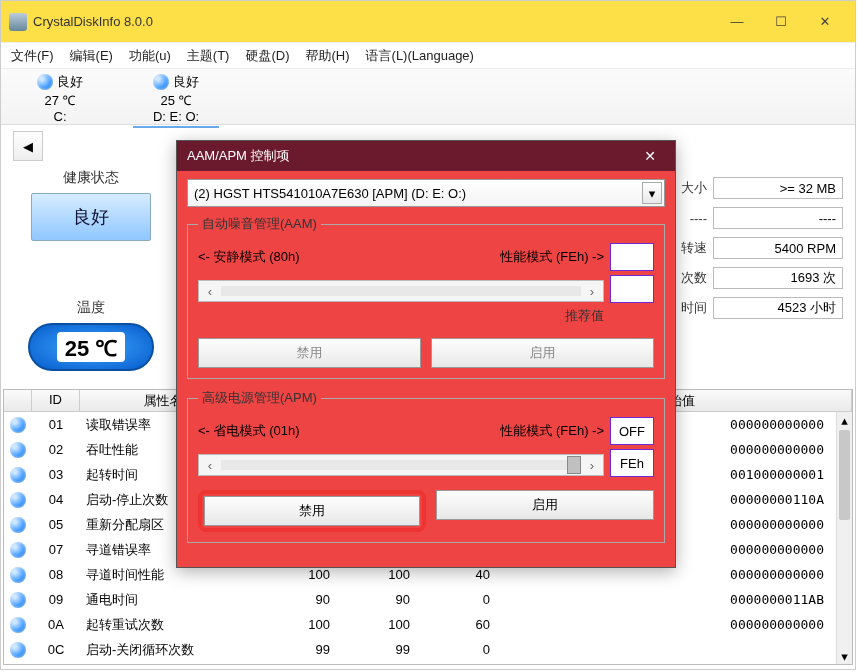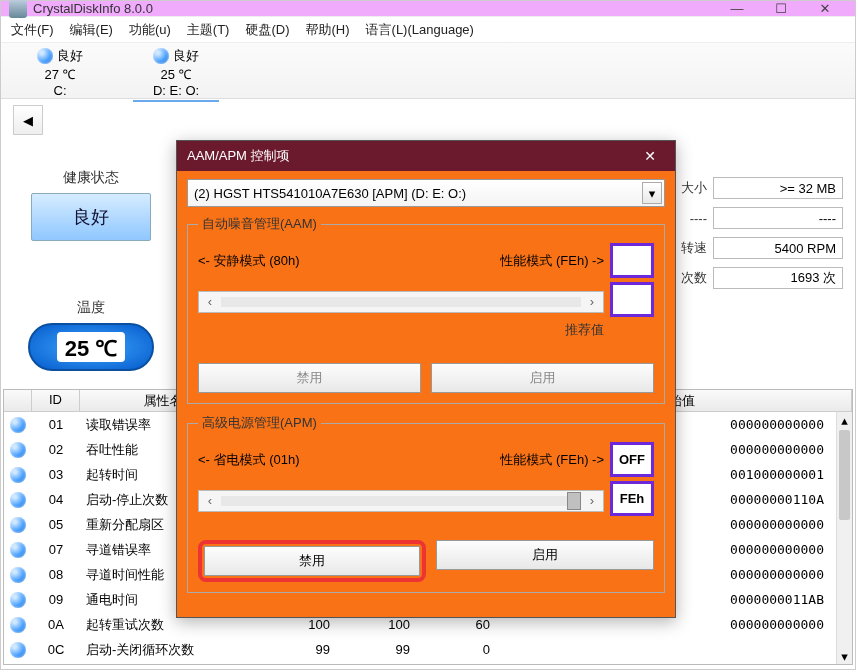--- a/index.html
+++ b/index.html
@@ -1,19 +1,19 @@
 <!DOCTYPE html>
 <html><head>
 <meta charset="utf-8">
 <style>
   * { box-sizing: border-box; font-family: "Segoe UI", "Microsoft YaHei", sans-serif; font-size: 13px; }
   body { margin:0; padding:0; width:858px; height:672px; background:#fff; position:relative; overflow:hidden; }
   
   .window { border:1px solid #ccc; width:856px; height:670px; position:relative; background:#fff; }
-  .titlebar { height:16px; display:flex; align-items:center; padding:0 8px; background:#f0abfc; border-bottom:1px solid #eee; }
+  .titlebar { height:42px; display:flex; align-items:center; padding:0 8px; background:#fde047; border-bottom:1px solid #eee; }
   .titlebar .icon { width:18px; height:18px; margin-right:6px; border-radius:3px; background:linear-gradient(#bcd, #689); display:inline-block; }
   .titlebar .title { flex:1; color:#333; }
   .winbtn { width:44px; height:28px; display:flex; align-items:center; justify-content:center; color:#444; }
   .menu { height:26px; display:flex; align-items:center; padding:0 10px; gap:16px; color:#222; border-bottom:1px solid #eee; }
   .drives { height:56px; display:flex; align-items:flex-start; gap:30px; padding:4px 16px 2px 16px; background:linear-gradient(#fbfbfb,#f3f3f3); border-bottom:1px solid #ddd; }
   .driveItem { text-align:center; min-width:86px; }
   .driveItem .row1 { display:flex; align-items:center; justify-content:center; gap:4px; }
   .orb { width:16px; height:16px; border-radius:50%; background:radial-gradient(circle at 30% 30%, #cfe8ff 10%, #4aa0ff 55%, #1168c8 100%); box-shadow:inset 0 0 3px rgba(255,255,255,0.8); }
   .driveItem .line { height:2px; background:#6aa9ec; margin-top:2px; width:100%; }
   .driveItem.sel .line { background:#6aa9ec; } 
@@ -43,38 +43,38 @@
   .colId   { width:48px; text-align:center; }
   .colName { width:180px; padding-left:6px; }
   .colA    { width:80px;  text-align:right; padding-right:10px; }
   .colB    { width:80px;  text-align:right; padding-right:10px; }
   .colC    { width:80px;  text-align:right; padding-right:10px; }
   .colRaw  { flex:1; text-align:right; padding-right:12px; font-family:Consolas, monospace; }
   .scrollBar { position:absolute; right:0; top:22px; bottom:0; width:16px; background:#f0f0f0; border-left:1px solid #ddd; }
   .scrollUp,.scrollDown { height:16px; display:flex; align-items:center; justify-content:center; background:#f0f0f0; }
   .scrollThumb { position:absolute; left:2px; right:2px; top:18px; height:90px; background:#c8c8c8; border-radius:2px; }
   
-  .modal { position:absolute; left:176px; top:140px; width:500px; background:#f97316; border:1px solid #555; box-shadow:0 4px 16px rgba(0,0,0,0.3); z-index:50; }
+  .modal { position:absolute; left:176px; top:140px; width:500px; background:#ef4444; border:1px solid #555; box-shadow:0 4px 16px rgba(0,0,0,0.3); z-index:50; }
   .modalTitle { height:30px; background:#6b1a2e; color:#fff; display:flex; align-items:center; padding:0 10px; }
   .modalTitle .t { flex:1; }
   .modalTitle .x { width:30px; text-align:center; font-size:14px; cursor:default; }
   .modalBody { padding:8px 10px 14px 10px; }
   .selectRow { margin-bottom:8px; }
   .combo { width:100%; height:28px; border:1px solid #999; background:linear-gradient(#fff,#f4f4f4); display:flex; align-items:center; padding:0 6px; position:relative; }
   .combo .dd { position:absolute; right:2px; top:2px; bottom:2px; width:20px; border:1px solid #aaa; background:linear-gradient(#fff,#e8e8e8); display:flex; align-items:center; justify-content:center; }
   fieldset { border:1px solid #aaa; margin:6px 0 10px 0; padding:6px 10px 10px 10px; }
   legend { padding:0 4px; color:#333; }
   .row { display:flex; align-items:center; gap:6px; margin-top:4px; }
   .modeLabel { flex:1; }
-  .smallBox { width:44px; height:35px; border:3px solid #6d28d9; display:flex; align-items:center; justify-content:center; background:#fff;font-weight:bold; }
+  .smallBox { width:44px; height:28px; border:1px solid #6d28d9; display:flex; align-items:center; justify-content:center; background:#fff; }
   .slider { height:22px; border:1px solid #bbb; background:#f5f5f5; display:flex; align-items:center; position:relative; margin-top:4px; }
   .slider .arrowL,.slider .arrowR { width:22px; text-align:center; color:#666; }
   .slider .track { flex:1; height:10px; background:#e8e8e8; position:relative; }
   .slider .thumb { position:absolute; right:0; top:-4px; width:14px; height:18px; background:#c0c0c0; border:1px solid #888; }
-  .btns { display:flex; gap:10px; margin-top:24px; }
+  .btns { display:flex; gap:10px; margin-top:13px; }
   .btn { flex:1; height:30px; border:1px solid #999; background:linear-gradient(#fdfdfd,#e8e8e8); display:flex; align-items:center; justify-content:center; }
   .btn.disabled { color:#888; }
   .redFocus { border:4px solid #e33; border-radius:8px; padding:2px; }
   .recLabel { text-align:right; margin-top:4px; padding-right:50px; color:#333; }
 </style>
 </head>
 <body>
 
 <div class="window">
 
@@ -141,20 +141,24 @@
         <div class="k">----</div>
         <div class="v">----</div>
       </div>
     <div class="infoRow">
         <div class="k">转速</div>
         <div class="v">5400 RPM</div>
       </div>
     <div class="infoRow">
         <div class="k">次数</div>
         <div class="v">1693 次</div>
+      </div>
+    <div class="infoRow">
+        <div class="k">时间</div>
+        <div class="v">4523 小时</div>
       </div>
   </div>
 
   <div class="smart">
     <div class="smartHead">
       <div class="colOrb"></div>
       <div class="colId">ID</div>
       <div class="colName">属性名称</div>
       <div class="colA"></div>
         <div class="colB"></div>

